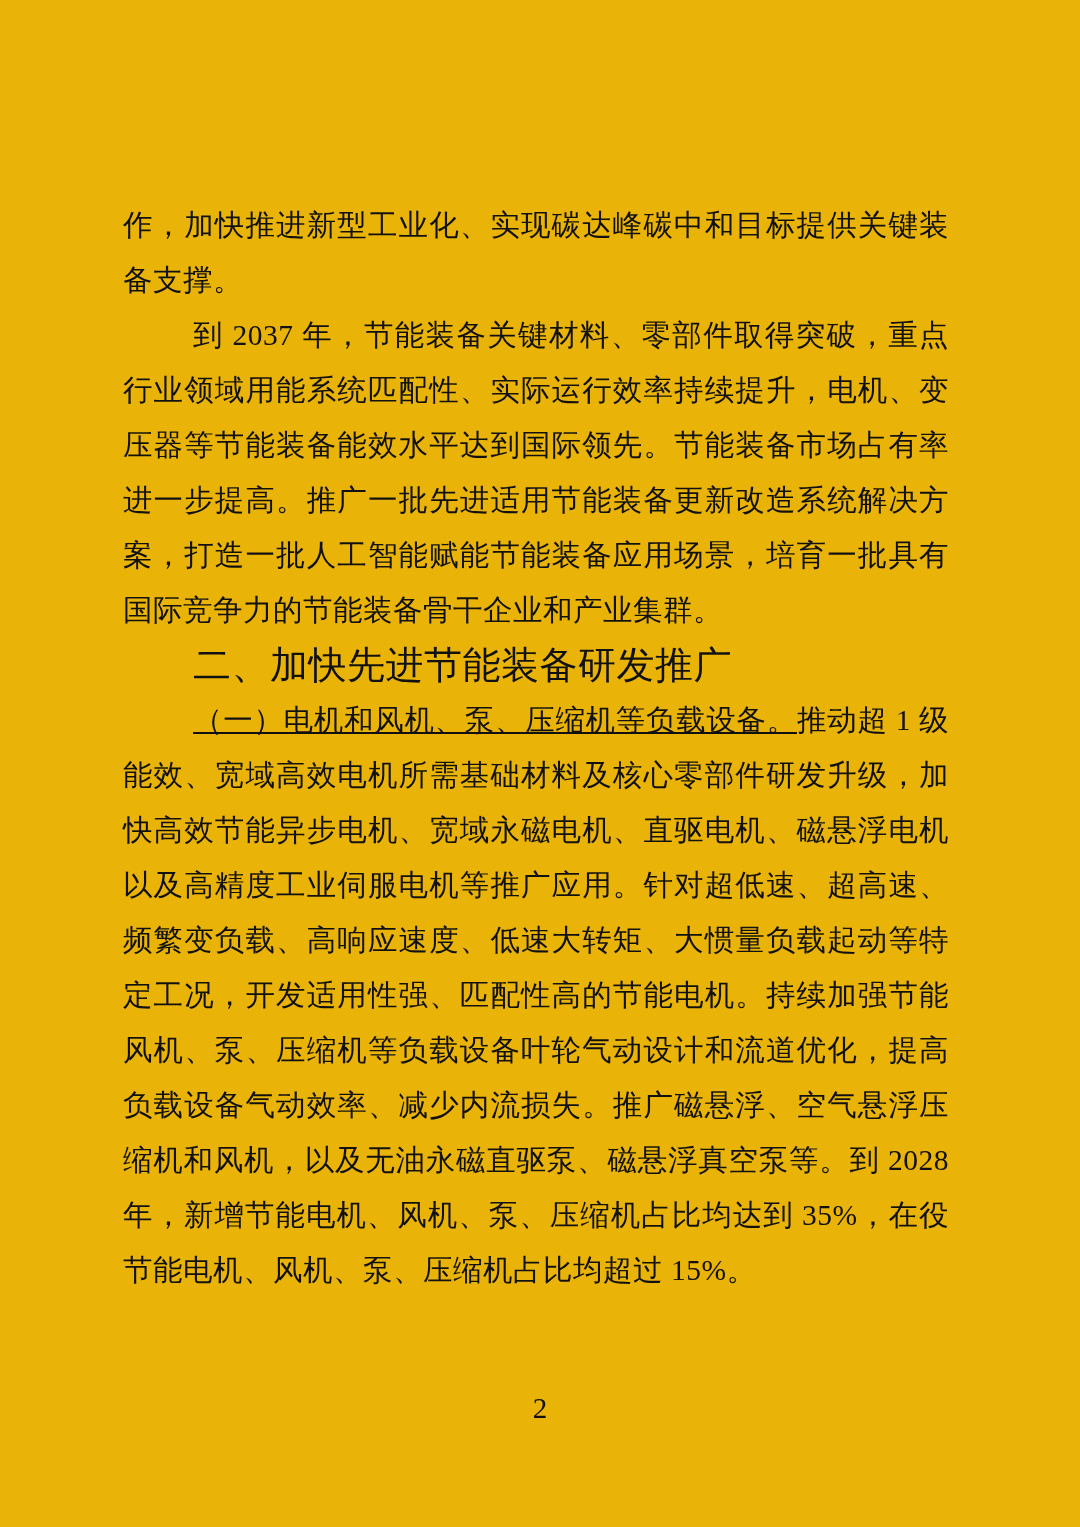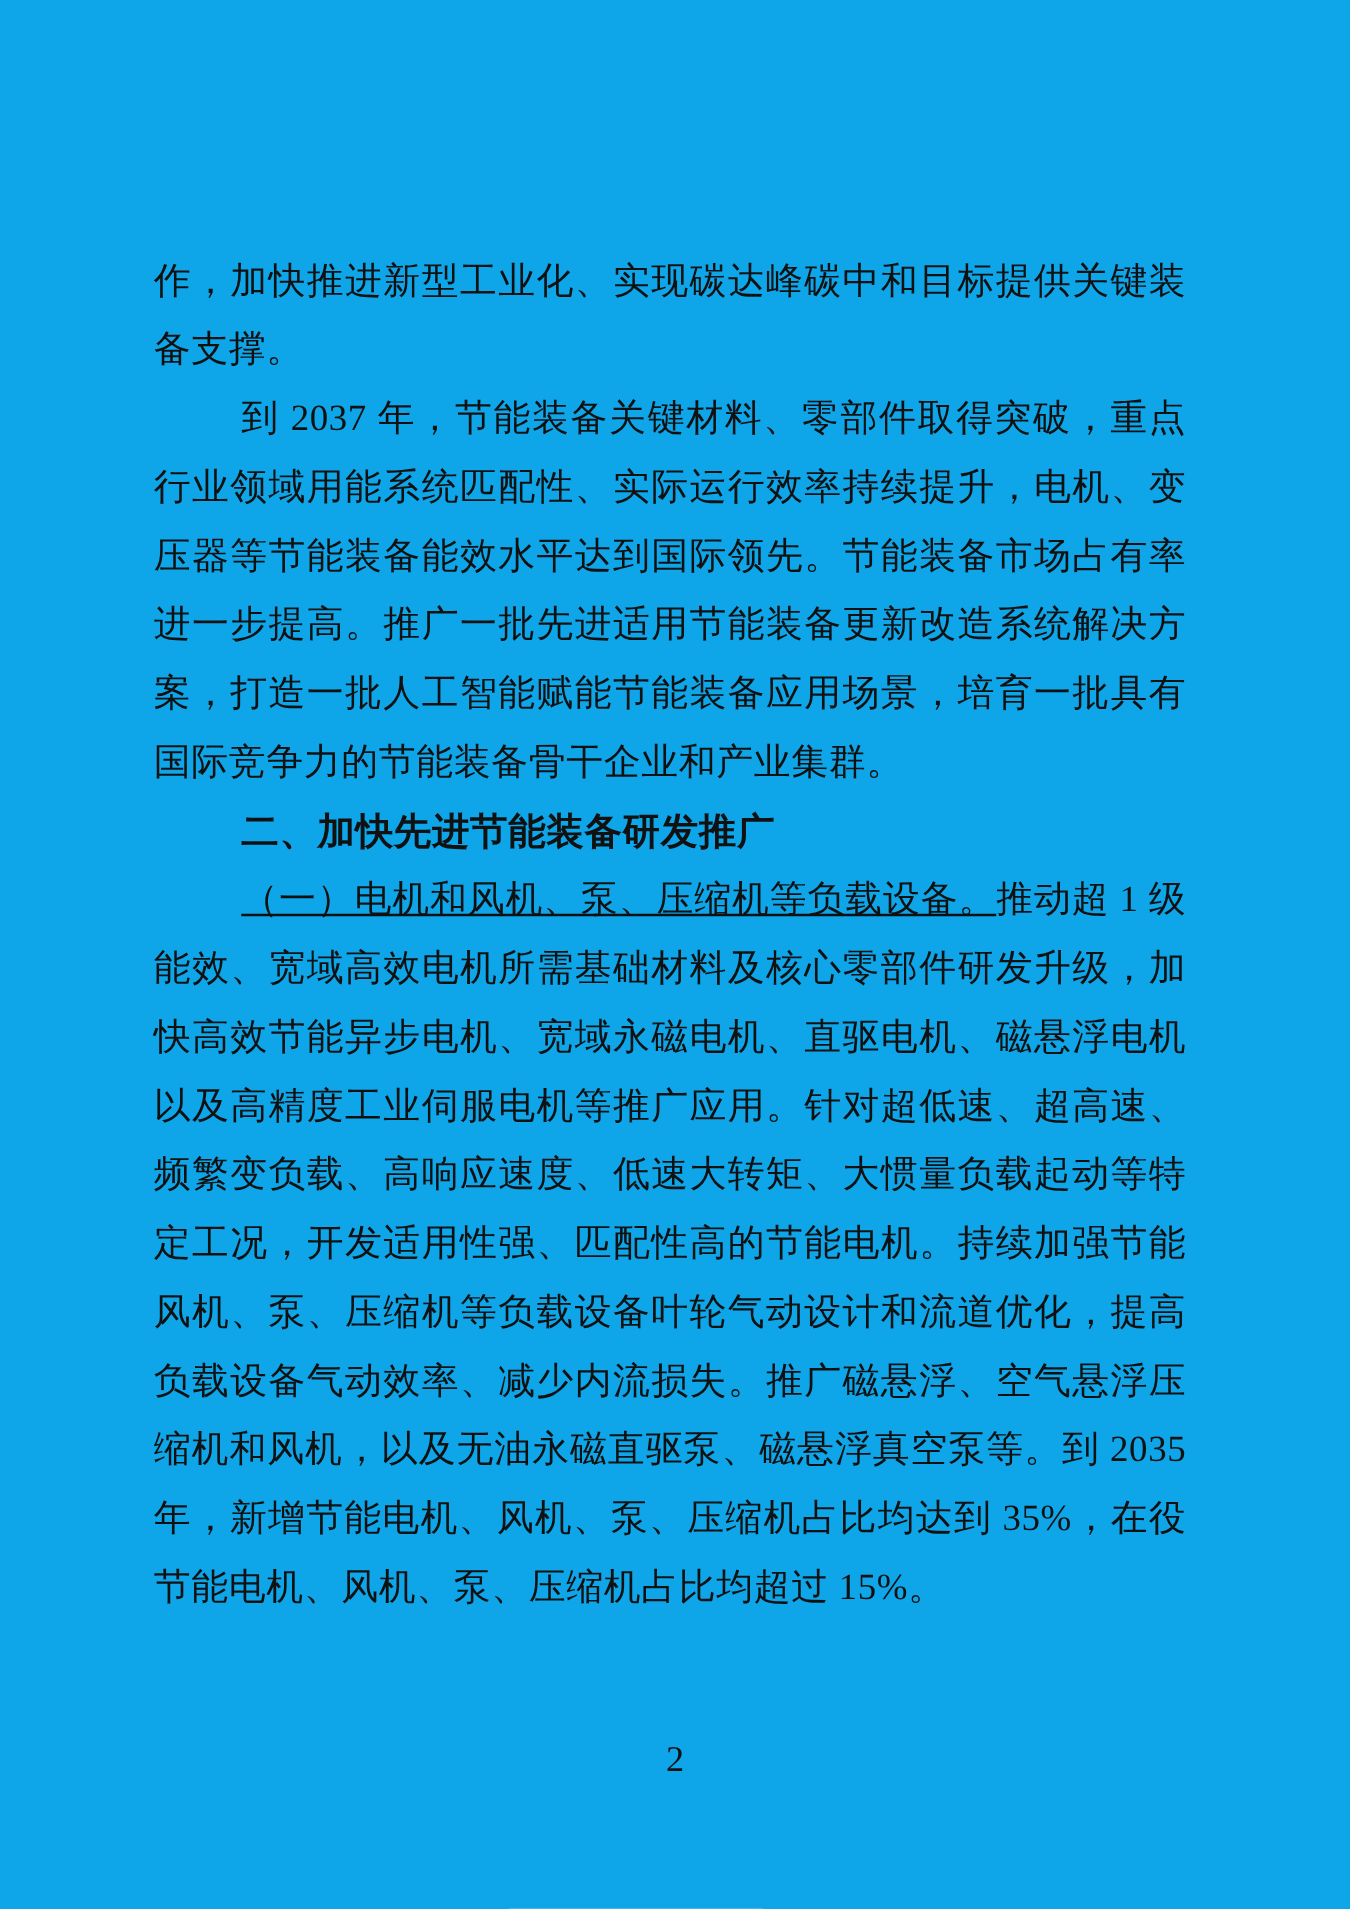--- a/index.html
+++ b/index.html
@@ -13,21 +13,21 @@
     position: relative;
     font-family: "Liberation Serif", serif;
     color: #111111;
     overflow: hidden;
   }
   .page {
     position: absolute;
     top: 0; left: 0;
     width: 1080px;
     height: 1527px;
-    background: #0ea5e9;
+    background: #eab308;
   }
   .text-area {
     position: absolute;
     top: 198px;
     left: 123px;
     width: 826px;
   }
   p {
     margin: 0;
     font-size: 29.5px;
@@ -35,22 +35,22 @@
     text-align: justify;
     text-justify: inter-character;
     letter-spacing: 0.5px;
     word-break: break-all;
   }
   p.indent {
     text-indent: 70px;
   }
   .heading {
     font-family: "Liberation Sans", sans-serif;
-    font-weight: 700;
-    font-size: 30px;
+    font-weight: 400;
+    font-size: 38px;
     line-height: 55px;
     text-indent: 70px;
     margin: 0;
     letter-spacing: 0.5px;
   }
   .kai-lead {
     
     font-family: "Liberation Serif", serif;
     text-decoration: underline;
   }
@@ -71,20 +71,20 @@
 <div class="page">
 
   <div class="text-area">
 
     <p>作，加快推进新型工业化、实现碳达峰碳中和目标提供关键装备支撑。</p>
 
     <p class="indent">到 2037 年，节能装备关键材料、零部件取得突破，重点行业领域用能系统匹配性、实际运行效率持续提升，电机、变压器等节能装备能效水平达到国际领先。节能装备市场占有率进一步提高。推广一批先进适用节能装备更新改造系统解决方案，打造一批人工智能赋能节能装备应用场景，培育一批具有国际竞争力的节能装备骨干企业和产业集群。</p>
 
     <p class="heading">二、加快先进节能装备研发推广</p>
 
-    <p class="indent"><span class="kai-lead">（一）电机和风机、泵、压缩机等负载设备。</span><span>推动超 1 级能效、宽域高效电机所需基础材料及核心零部件研发升级，加快高效节能异步电机、宽域永磁电机、直驱电机、磁悬浮电机以及高精度工业伺服电机等推广应用。针对超低速、超高速、频繁变负载、高响应速度、低速大转矩、大惯量负载起动等特定工况，开发适用性强、匹配性高的节能电机。持续加强节能风机、泵、压缩机等负载设备叶轮气动设计和流道优化，提高负载设备气动效率、减少内流损失。推广磁悬浮、空气悬浮压缩机和风机，以及无油永磁直驱泵、磁悬浮真空泵等。到 2035 年，新增节能电机、风机、泵、压缩机占比均达到 35%，在役节能电机、风机、泵、压缩机占比均超过 15%。</span></p>
+    <p class="indent"><span class="kai-lead">（一）电机和风机、泵、压缩机等负载设备。</span><span>推动超 1 级能效、宽域高效电机所需基础材料及核心零部件研发升级，加快高效节能异步电机、宽域永磁电机、直驱电机、磁悬浮电机以及高精度工业伺服电机等推广应用。针对超低速、超高速、频繁变负载、高响应速度、低速大转矩、大惯量负载起动等特定工况，开发适用性强、匹配性高的节能电机。持续加强节能风机、泵、压缩机等负载设备叶轮气动设计和流道优化，提高负载设备气动效率、减少内流损失。推广磁悬浮、空气悬浮压缩机和风机，以及无油永磁直驱泵、磁悬浮真空泵等。到 2028 年，新增节能电机、风机、泵、压缩机占比均达到 35%，在役节能电机、风机、泵、压缩机占比均超过 15%。</span></p>
 
 
   </div>
 
   <div class="page-number">2</div>
 
 </div>
 
 </body></html>

